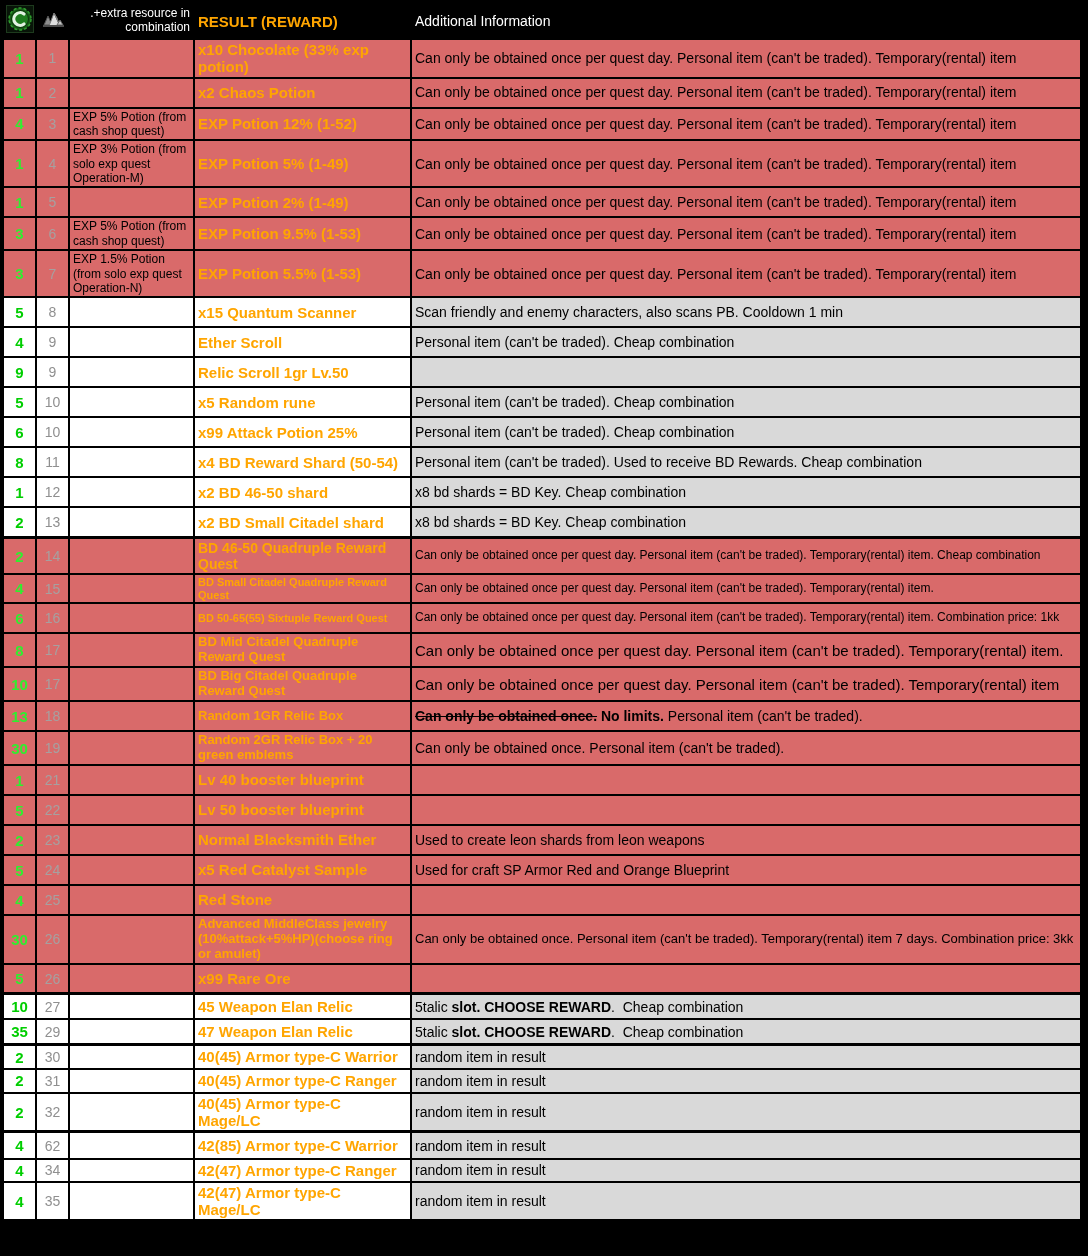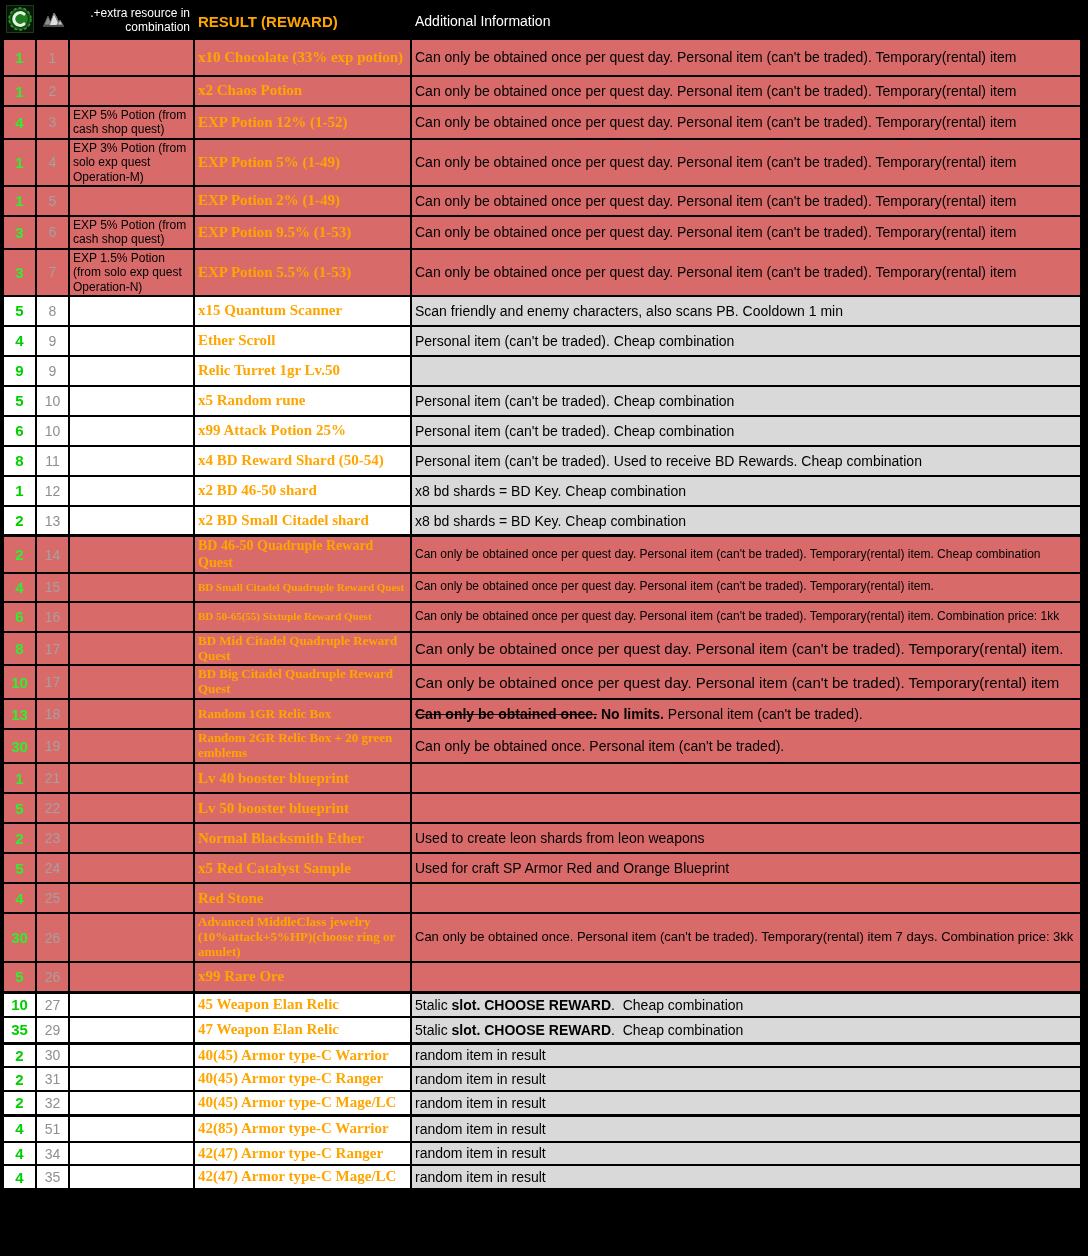--- a/index.html
+++ b/index.html
@@ -16,21 +16,21 @@
   tr.red td{background:#d96a6a;}
   tr.white td{background:#fff;}
   tr.white td.info{background:#d9d9d9;}
   td.n1{text-align:center;font-weight:bold;font-size:15px;padding:1px 0;}
   tr.red td.n1{color:#2fef2f;}
   tr.white td.n1{color:#00ce00;}
   td.n2{text-align:center;font-size:14px;padding:1px 0;}
   tr.red td.n2{color:#a6a0a0;}
   tr.white td.n2{color:#8f8f8f;}
   td.extra{font-size:12px;color:#000;line-height:1.2;}
-  td.result{color:#ffa500;font-weight:bold;font-size:15px;padding-left:5px;line-height:1.15;font-family:Liberation Serif, serif;}
+  td.result{color:#ffa500;font-weight:bold;font-size:15px;padding-left:5px;line-height:1.15;}
   td.info{color:#000;font-size:14px;padding-left:5px;line-height:1.15;}
   
   tr.rs14 td.result{font-size:14px;}
   tr.rs13 td.result{font-size:13px;}
   tr.rs11 td.result{font-size:11px;}
   tr.is12 td.info{font-size:12px;}
   tr.is13 td.info{font-size:13px;}
   tr.is15 td.info{font-size:15px;}
   
   tr.tk td{border-top-width:3px;}
@@ -133,21 +133,21 @@
         <td class="n1">4</td>
         <td class="n2">9</td>
         <td class="extra"></td>
         <td class="result">Ether Scroll</td>
         <td class="info">Personal item (can't be traded). Cheap combination</td>
       </tr>
       <tr class="white" style="height: 30px;">
         <td class="n1">9</td>
         <td class="n2">9</td>
         <td class="extra"></td>
-        <td class="result">Relic Turret 1gr Lv.50</td>
+        <td class="result">Relic Scroll 1gr Lv.50</td>
         <td class="info"></td>
       </tr>
       <tr class="white" style="height: 30px;">
         <td class="n1">5</td>
         <td class="n2">10</td>
         <td class="extra"></td>
         <td class="result">x5 Random rune</td>
         <td class="info">Personal item (can't be traded). Cheap combination</td>
       </tr>
       <tr class="white" style="height: 30px;">
@@ -306,21 +306,21 @@
       </tr>
       <tr class="white" style="height: 24px;">
         <td class="n1">2</td>
         <td class="n2">32</td>
         <td class="extra"></td>
         <td class="result">40(45) Armor type-C Mage/LC</td>
         <td class="info">random item in result</td>
       </tr>
       <tr class="white tk" style="height: 27px;">
         <td class="n1">4</td>
-        <td class="n2">51</td>
+        <td class="n2">62</td>
         <td class="extra"></td>
         <td class="result">42(85) Armor type-C Warrior</td>
         <td class="info">random item in result</td>
       </tr>
       <tr class="white" style="height: 23px;">
         <td class="n1">4</td>
         <td class="n2">34</td>
         <td class="extra"></td>
         <td class="result">42(47) Armor type-C Ranger</td>
         <td class="info">random item in result</td>

